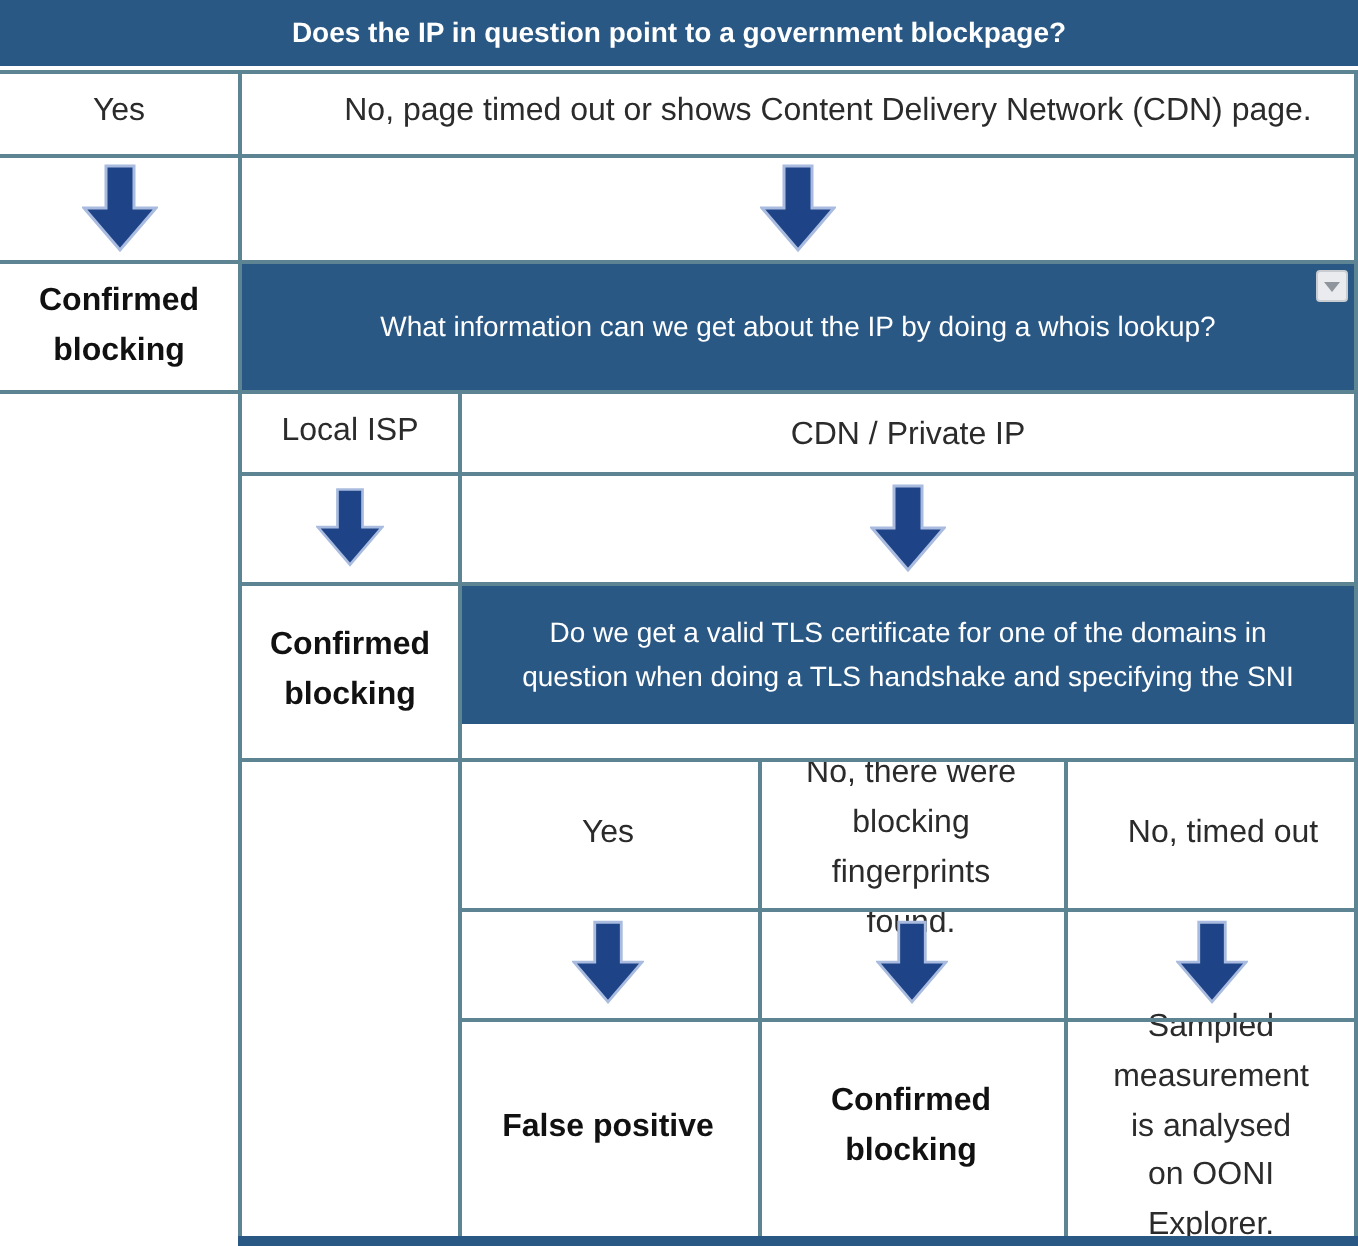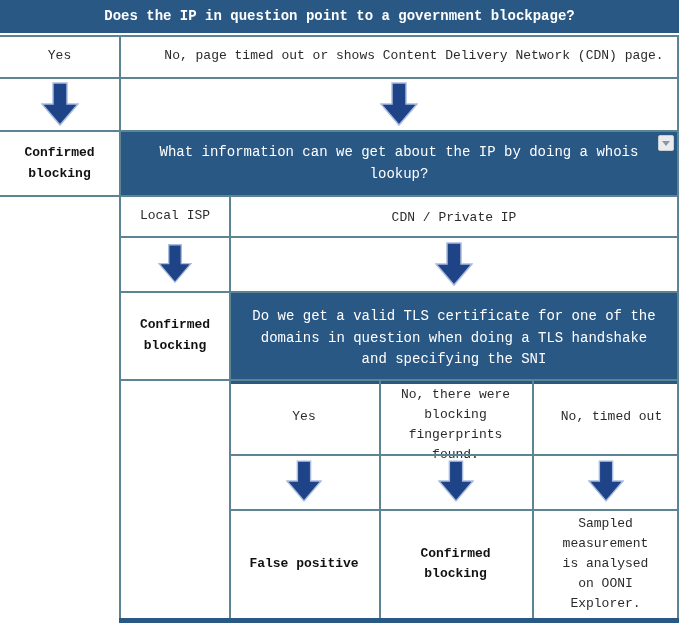--- a/index.html
+++ b/index.html
@@ -1,27 +1,27 @@
 <!DOCTYPE html>
 <html><head>
 <meta charset="utf-8">
 <style>
   html,body{margin:0;padding:0;background:#ffffff;}
   #stage{
     position:relative;
     width:679px;height:623px;
     background:#ffffff;
-    font-family:Liberation Mono, monospace;
+    font-family:Liberation Sans, sans-serif;
     overflow:hidden;
   }
   .cell{
     position:absolute;
     display:flex;align-items:center;justify-content:center;
     text-align:center;
-    font-size:13px;line-height:1.55;color:#2b2b2b;
+    font-size:16px;line-height:1.55;color:#2b2b2b;
     box-sizing:border-box;
   }
   .navy{
     background:#2a5885;color:#ffffff;font-size:14px;
   }
   .hdr{font-weight:700;}
   .bold{font-weight:700;color:#111111;}
   .hline,.vline{position:absolute;background:#5d8493;}
   .hline{height:2px;}
   .vline{width:2px;}
@@ -79,21 +79,21 @@
       <polygon points="12,1 26,1 26,22 37,22 19,43 1,22 12,22" fill="#1e4387" stroke="#a9bcdf" stroke-width="1.5"></polygon>
     </svg>
   </div>
   <div class="arrowbox" style="left:231px;top:238px;width:446px;height:52px;">
     <svg width="38" height="45" viewBox="0 0 38 45">
       <polygon points="12,1 26,1 26,22 37,22 19,43 1,22 12,22" fill="#1e4387" stroke="#a9bcdf" stroke-width="1.5"></polygon>
     </svg>
   </div>
 
   <div class="cell bold" style="left:121px;top:293px;width:108px;height:85px;padding:0 10px;">Confirmed blocking</div>
-  <div class="cell navy" style="left:231px;top:293px;width:446px;height:91px;padding:0 16px;">Do we get a valid TLS certificate for one of the domains in question when doing a TLS handshake and specifying the SNI</div>
+  <div class="cell navy" style="left:231px;top:293px;width:446px;height:69px;padding:0 16px;">Do we get a valid TLS certificate for one of the domains in question when doing a TLS handshake and specifying the SNI</div>
 
   <div class="cell" style="left:231px;top:381px;width:146px;height:72px;">Yes</div>
   <div class="cell" style="left:381px;top:381px;width:149px;height:88px;padding:0 14px;">No, there were blocking fingerprints found.</div>
   <div class="cell" style="left:534px;top:381px;width:155px;height:72px;">No, timed out</div>
 
   <div class="arrowbox" style="left:231px;top:456px;width:146px;height:51px;">
     <svg width="36" height="43" viewBox="0 0 38 45">
       <polygon points="12,1 26,1 26,22 37,22 19,43 1,22 12,22" fill="#1e4387" stroke="#a9bcdf" stroke-width="1.5"></polygon>
     </svg>
   </div>

